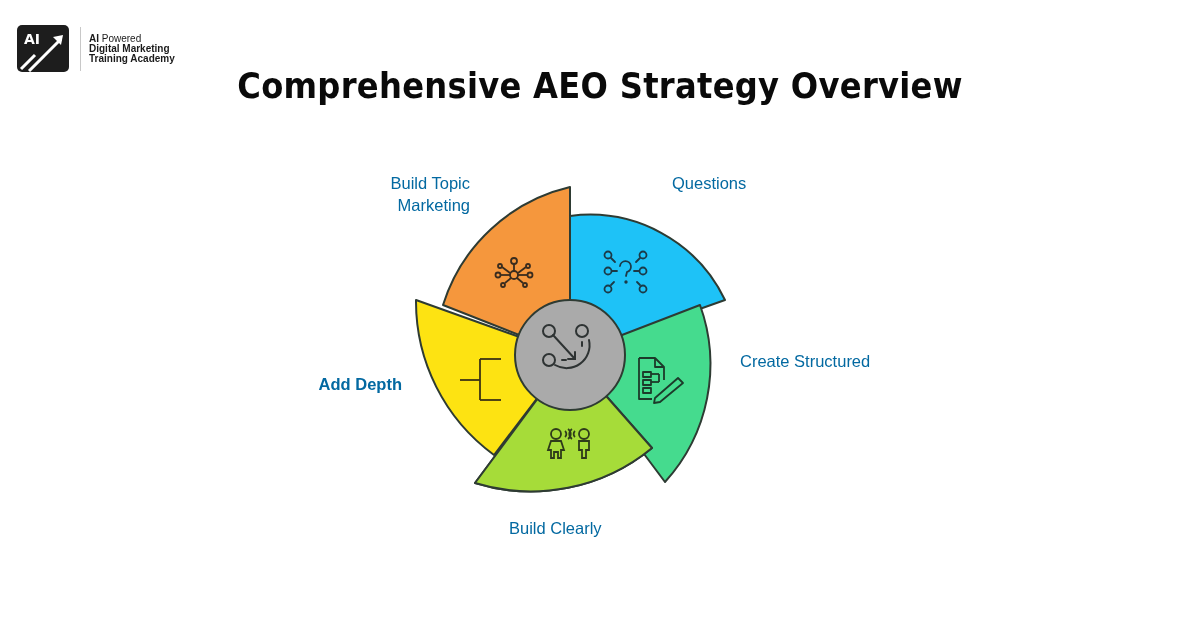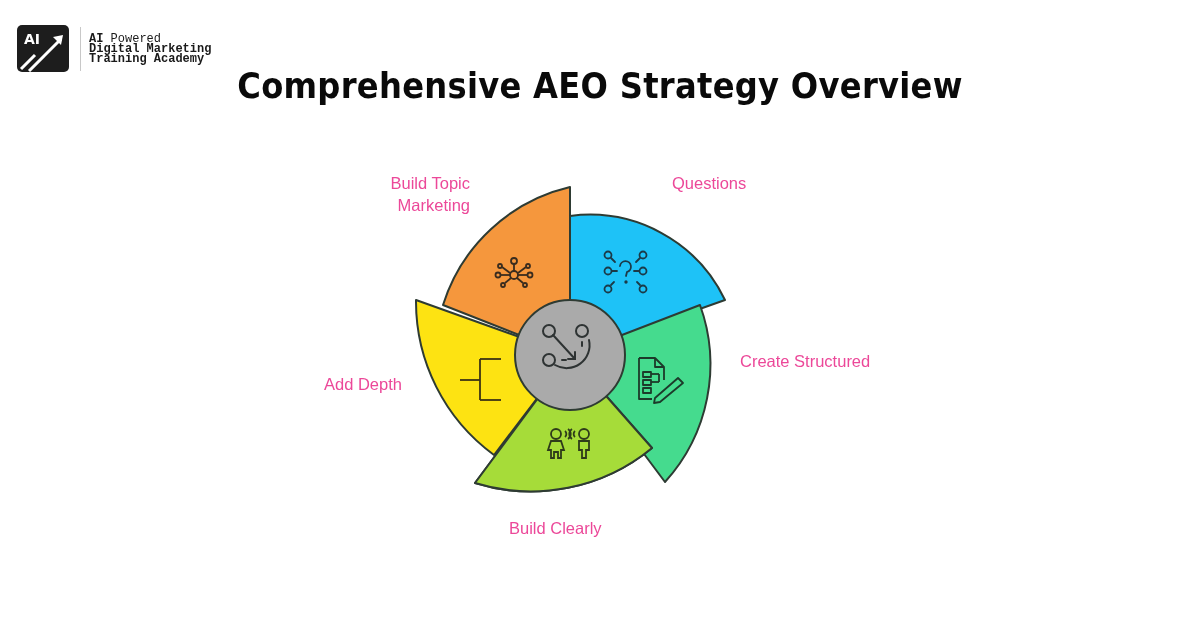--- a/index.html
+++ b/index.html
@@ -10,29 +10,29 @@
   .logo { position: absolute; left: 17px; top: 17px; display: flex; align-items: center; margin-top: 8px; }
   .logo-box {
     width: 52px; height: 47px; background: #1d1d1d; border-radius: 5px; position: relative; overflow: hidden;
   }
   .logo-ai {
     position: absolute; left: 7px; top: 6px; color: #fff; font-weight: bold; font-size: 14px;
     font-family: "DejaVu Sans", sans-serif;
   }
   .logo-box svg { position: absolute; left: 0; top: 0; }
   .logo-divider { width: 1px; height: 44px; background: #c8c8c8; margin-left: 11px; margin-right: 8px; }
-  .logo-text { font-size: 12px; line-height: 10px; color: #1a1a1a; font-family: Liberation Mono, monospace; }
+  .logo-text { font-size: 10px; line-height: 10px; color: #1a1a1a; font-family: Liberation Sans, sans-serif; }
   .logo-text .b { font-weight: bold; }
   .title {
     position: absolute; left: 0; width: 1200px; top: 66px; text-align: center;
     font-size: 35px; font-weight: bold; color: #0a0a0a; letter-spacing: 0.3px;
     font-family: "DejaVu Sans", sans-serif; transform: scaleX(0.92);
   }
   .label {
-    position: absolute; font-size: 16.5px; line-height: 22px; color: #ec4899;
+    position: absolute; font-size: 16.5px; line-height: 22px; color: #0369a1;
     font-family: "Liberation Sans", sans-serif;
   }
   .label.right-align { text-align: right; }
   svg.wheel { position: absolute; left: 0; top: 0; }
 </style>
 </head>
 <body>
 
 <div class="logo">
   <div class="logo-box">
@@ -155,15 +155,15 @@
 </div>
 <div class="label" style="left:672px; top:172px; width:140px;">
   <div>Questions</div>
 </div>
 <div class="label" style="left:740px; top:350px; width:170px;">
   <div>Create Structured</div>
 </div>
 <div class="label" style="left:509px; top:517px; width:140px;">
   <div>Build Clearly</div>
 </div>
-<div class="label right-align" style="left:290px; top:373px; width:112px;">
+<div class="label right-align" style="left:290px; top:373px; width:112px;font-weight:bold;">
   <div>Add Depth</div>
 </div>
 
 </body></html>

